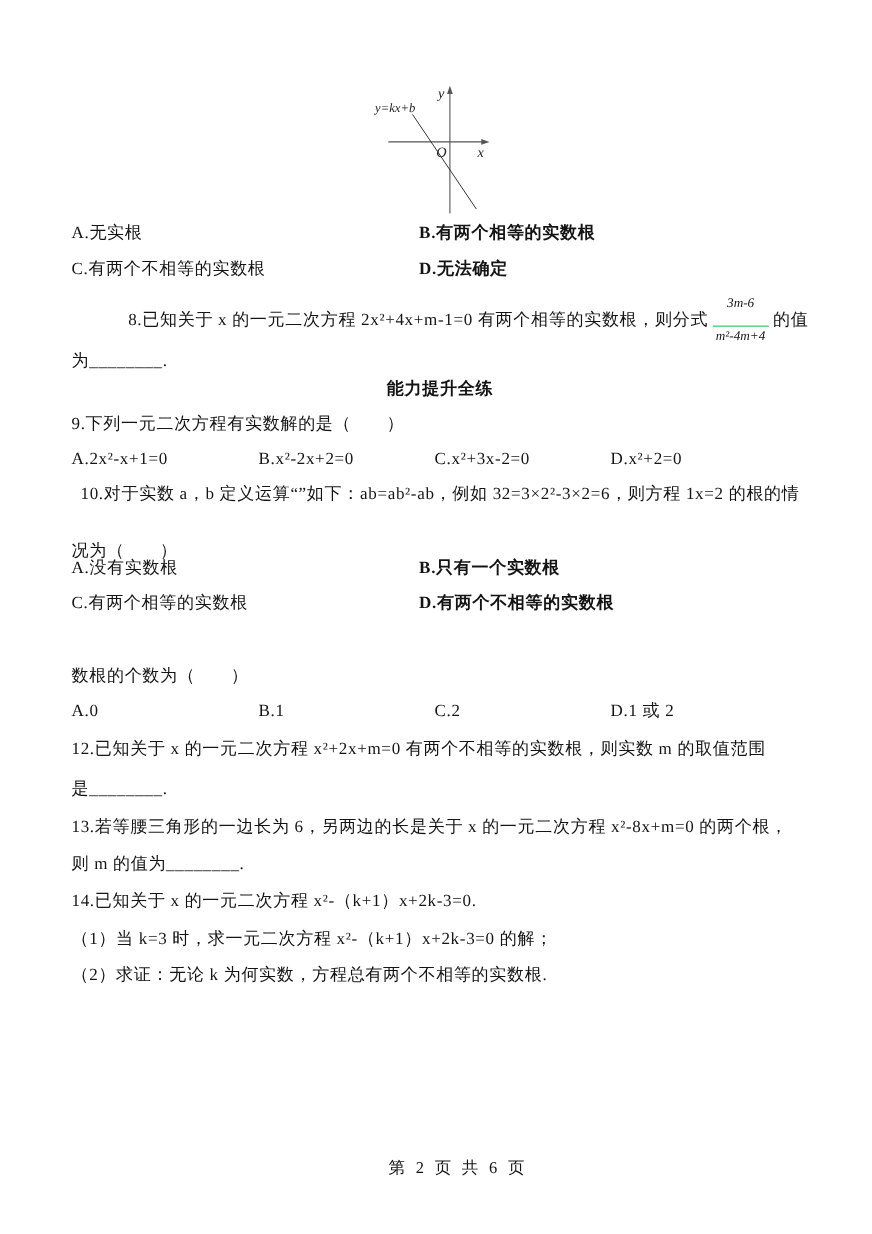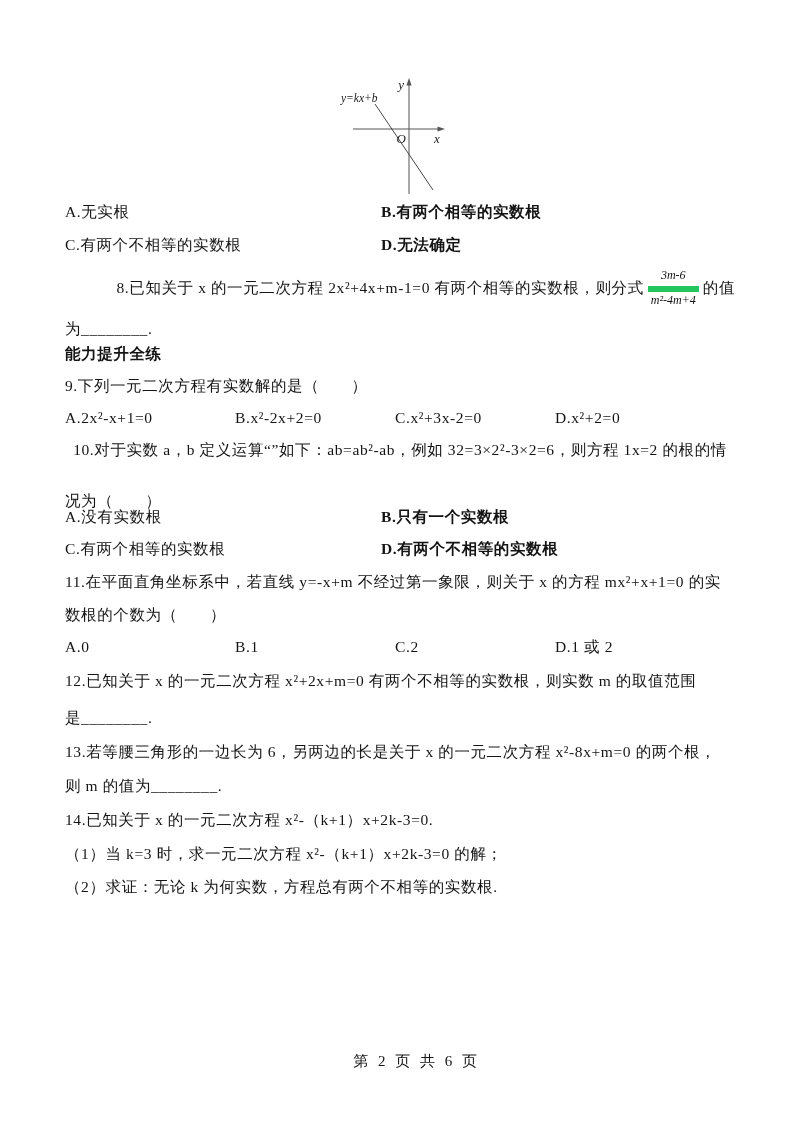--- a/index.html
+++ b/index.html
@@ -31,21 +31,21 @@
   .frac{
     display:inline-block;
     text-align:center;
     font-size:12px;
     line-height:1.25;
     font-style:italic;
     letter-spacing:0;
     margin:0 4px;
     vertical-align:middle;
   }
-  .frac-num{display:block;border-bottom:6px solid #22c55e;padding:0 3px 3px;}
+  .frac-num{display:block;border-bottom:1px solid #22c55e;padding:0 3px 13px;}
   .frac-den{display:block;padding:1px 3px 0;}
   .footer{
     position:absolute;
     left:0;top:1052px;width:100%;
     text-align:center;
     font-size:15px;
     letter-spacing:3px;
     margin-left:20px;
   }
   .figure{position:absolute;left:338px;top:76px;}
@@ -89,42 +89,41 @@
   <div class="line fracline" style="top:268px;justify-content:flex-end;">
     <span>8.已知关于 x 的一元二次方程 2x²+4x+m-1=0 有两个相等的实数根，则分式</span>
     <span class="frac">
       <span class="frac-num">3m-6</span>
       <span class="frac-den">m²-4m+4</span>
     </span>
     <span>的值</span>
   </div>
   <div class="line" style="top:307px;margin-top:12px;">为________.</div>
 
-  <div class="line heading" style="top:344px;">能力提升全练</div>
+  <div class="line heading" style="top:344px;text-align:center;">能力提升全练</div>
 
   <div class="line" style="top:376px;">9.下列一元二次方程有实数解的是（　　）</div>
   <div class="line optrow" style="top:408px;">
     <span class="opt-a">A.2x²-x+1=0</span>
     <span class="opt-b4">B.x²-2x+2=0</span>
     <span class="opt-c4">C.x²+3x-2=0</span>
     <span class="opt-d4">D.x²+2=0</span>
   </div>
 
   <div class="line" style="top:440px;text-align:center;">10.对于实数 a，b 定义运算“”如下：ab=ab²-ab，例如 32=3×2²-3×2=6，则方程 1x=2 的根的情</div>
   <div class="line" style="top:491px;">况为（　　）</div>
   <div class="line optrow" style="top:507px;">
     <span class="opt-a">A.没有实数根</span>
     <span class="opt-b2">B.只有一个实数根</span>
   </div>
   <div class="line optrow" style="top:539px;">
     <span class="opt-a">C.有两个相等的实数根</span>
     <span class="opt-b2">D.有两个不相等的实数根</span>
   </div>
 
-  <div class="line" style="top:572px;">11.在平面直角坐标系中，若直线 y=-x+m 不经过第一象限，则关于 x 的方程 mx²+x+1=0 的实</div>
   <div class="line" style="top:605px;">数根的个数为（　　）</div>
   <div class="line optrow" style="top:637px;">
     <span class="opt-a">A.0</span>
     <span class="opt-b4">B.1</span>
     <span class="opt-c4">C.2</span>
     <span class="opt-d4">D.1 或 2</span>
   </div>
 
   <div class="line" style="top:671px;">12.已知关于 x 的一元二次方程 x²+2x+m=0 有两个不相等的实数根，则实数 m 的取值范围</div>
   <div class="line" style="top:708px;">是________.</div>

